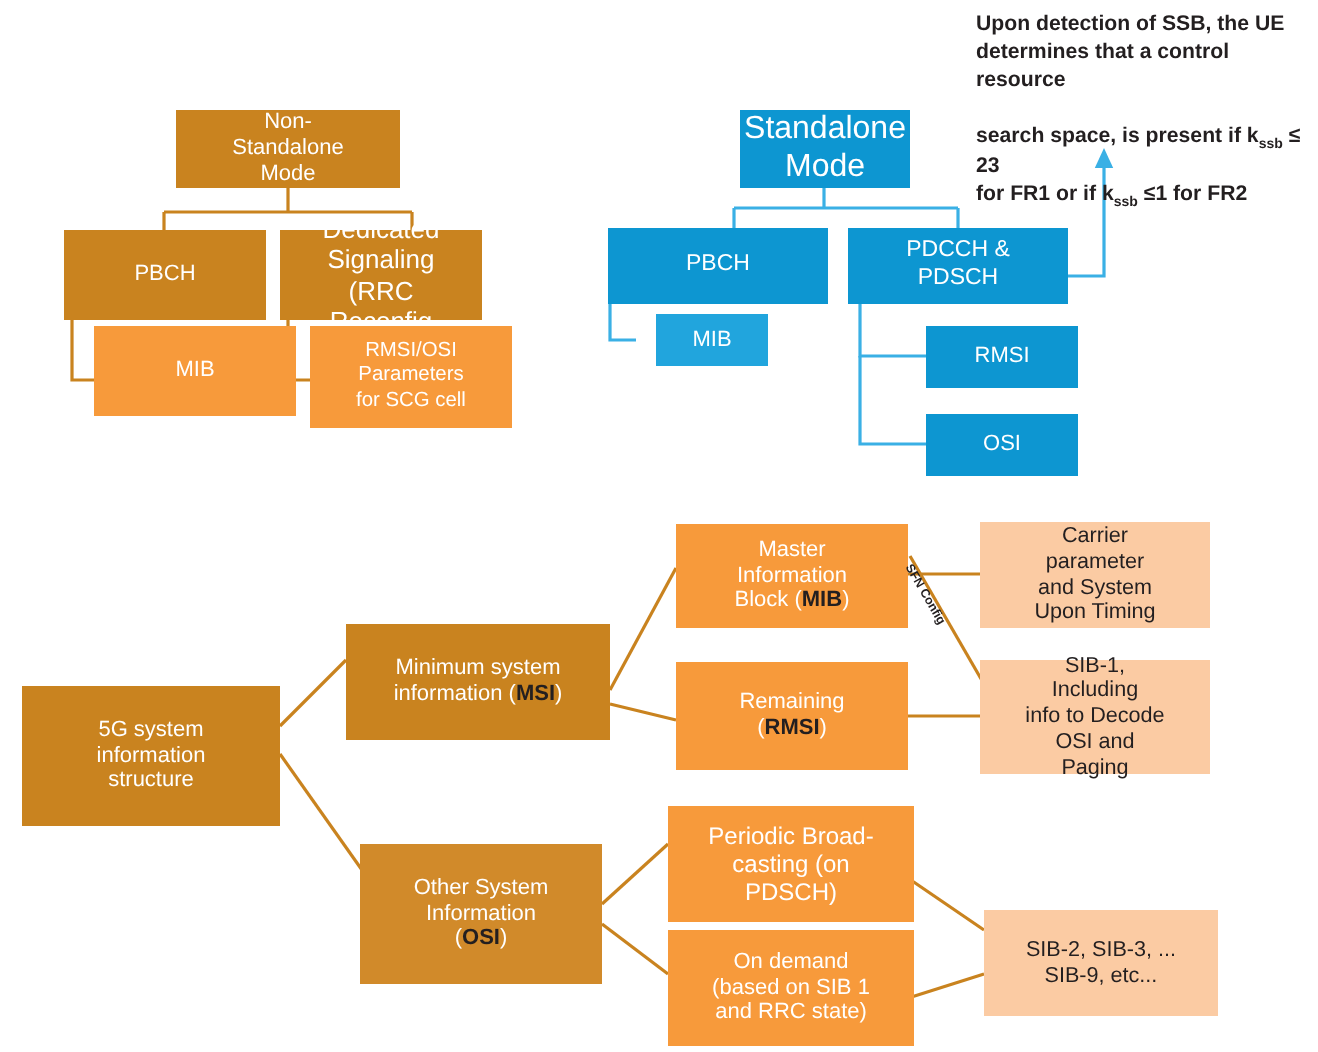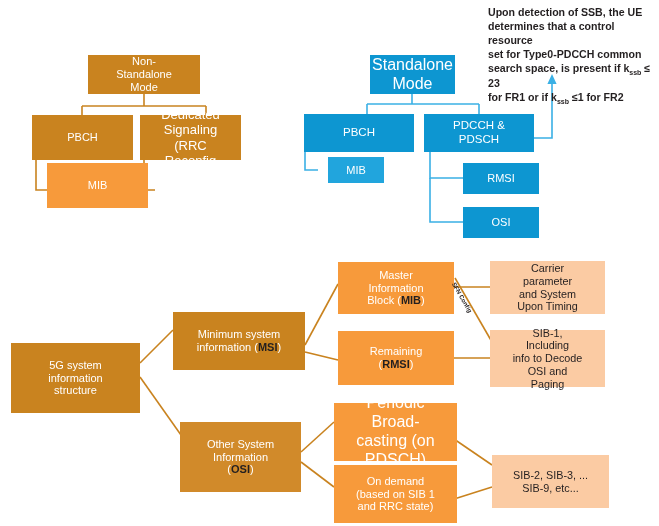--- a/index.html
+++ b/index.html
@@ -124,20 +124,23 @@
   </div>
 
   <div class="box dark-orange" style="left:140px; top:115px; width:101px; height:45px; font-size:13px;">
     <span class="txt">LTE Dedicated Signaling (RRC Reconfig Message)</span>
   </div>
 
   <div class="box mid-orange" style="left:47px; top:163px; width:101px; height:45px; font-size:11px;">
     <span class="txt">MIB</span>
   </div>
 
+  <div class="box mid-orange" style="left:155px; top:163px; width:101px; height:51px; font-size:10.2px;">
+    <span class="txt">RMSI/OSI Parameters for SCG cell</span>
+  </div>
 
   <div class="box blue" style="left:370px; top:55px; width:85px; height:39px; font-size:16px;">
     <span class="txt">Standalone Mode</span>
   </div>
 
   <div class="box blue" style="left:304px; top:114px; width:110px; height:38px; font-size:11.5px;">
     <span class="txt">PBCH</span>
   </div>
 
   <div class="box blue" style="left:424px; top:114px; width:110px; height:38px; font-size:11.5px;">
@@ -152,21 +155,21 @@
     <span class="txt">RMSI</span>
   </div>
 
   <div class="box blue" style="left:463px; top:207px; width:76px; height:31px; font-size:11px;">
     <span class="txt">OSI</span>
   </div>
 
   <div class="note" style="left:488px; top:6px; width:166px;">
     <span>Upon detection of SSB, the UE</span><br>
     <span>determines that a control resource</span><br>
-    <span>set for Type0-PDCCH common</span><br>
+    <br>
     <span>search space, is present if k</span><sub>ssb</sub><span> ≤ 23</span><br>
     <span>for FR1 or if k</span><sub>ssb</sub><span> ≤1 for FR2</span>
   </div>
 
   <div class="box dark-orange" style="left:11px; top:343px; width:129px; height:70px; font-size:11px;">
     <span class="txt">5G system information structure</span>
   </div>
 
   <div class="box dark-orange" style="left:173px; top:312px; width:132px; height:58px; font-size:11px;">
     <span class="txt"><span>Minimum system information (</span><span class="acr">MSI</span><span>)</span></span>
@@ -177,21 +180,21 @@
   </div>
 
   <div class="box mid-orange" style="left:338px; top:262px; width:116px; height:52px; font-size:11px;">
     <span class="txt"><span>Master Information Block (</span><span class="acr">MIB</span><span>)</span></span>
   </div>
 
   <div class="box mid-orange" style="left:338px; top:331px; width:116px; height:54px; font-size:11px;">
     <span class="txt"><span>Remaining (</span><span class="acr">RMSI</span><span>)</span></span>
   </div>
 
-  <div class="box mid-orange" style="left:334px; top:403px; width:123px; height:58px; font-size:16px;">
+  <div class="box mid-orange" style="left:334px; top:403px; width:123px; height:58px; font-size:12px;">
     <span class="txt">Periodic Broad-casting (on PDSCH)</span>
   </div>
 
   <div class="box mid-orange" style="left:334px; top:465px; width:123px; height:58px; font-size:11px;">
     <span class="txt">On demand (based on SIB 1 and RRC state)</span>
   </div>
 
   <div class="box peach" style="left:490px; top:261px; width:115px; height:53px; font-size:10.8px;">
     <span class="txt">
       <span>Carrier parameter</span><br>

